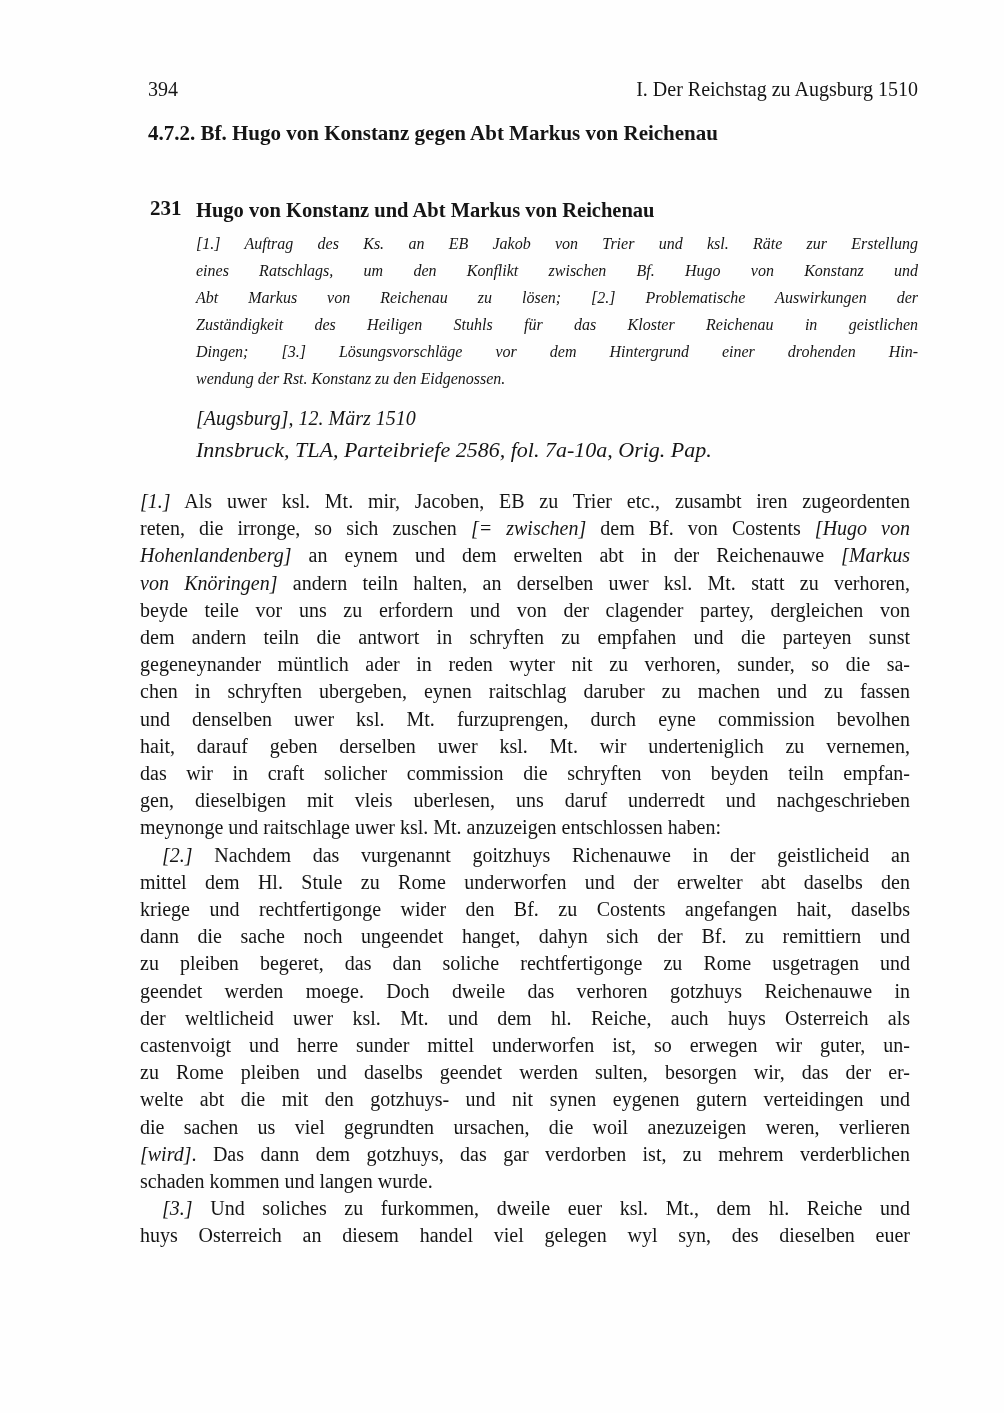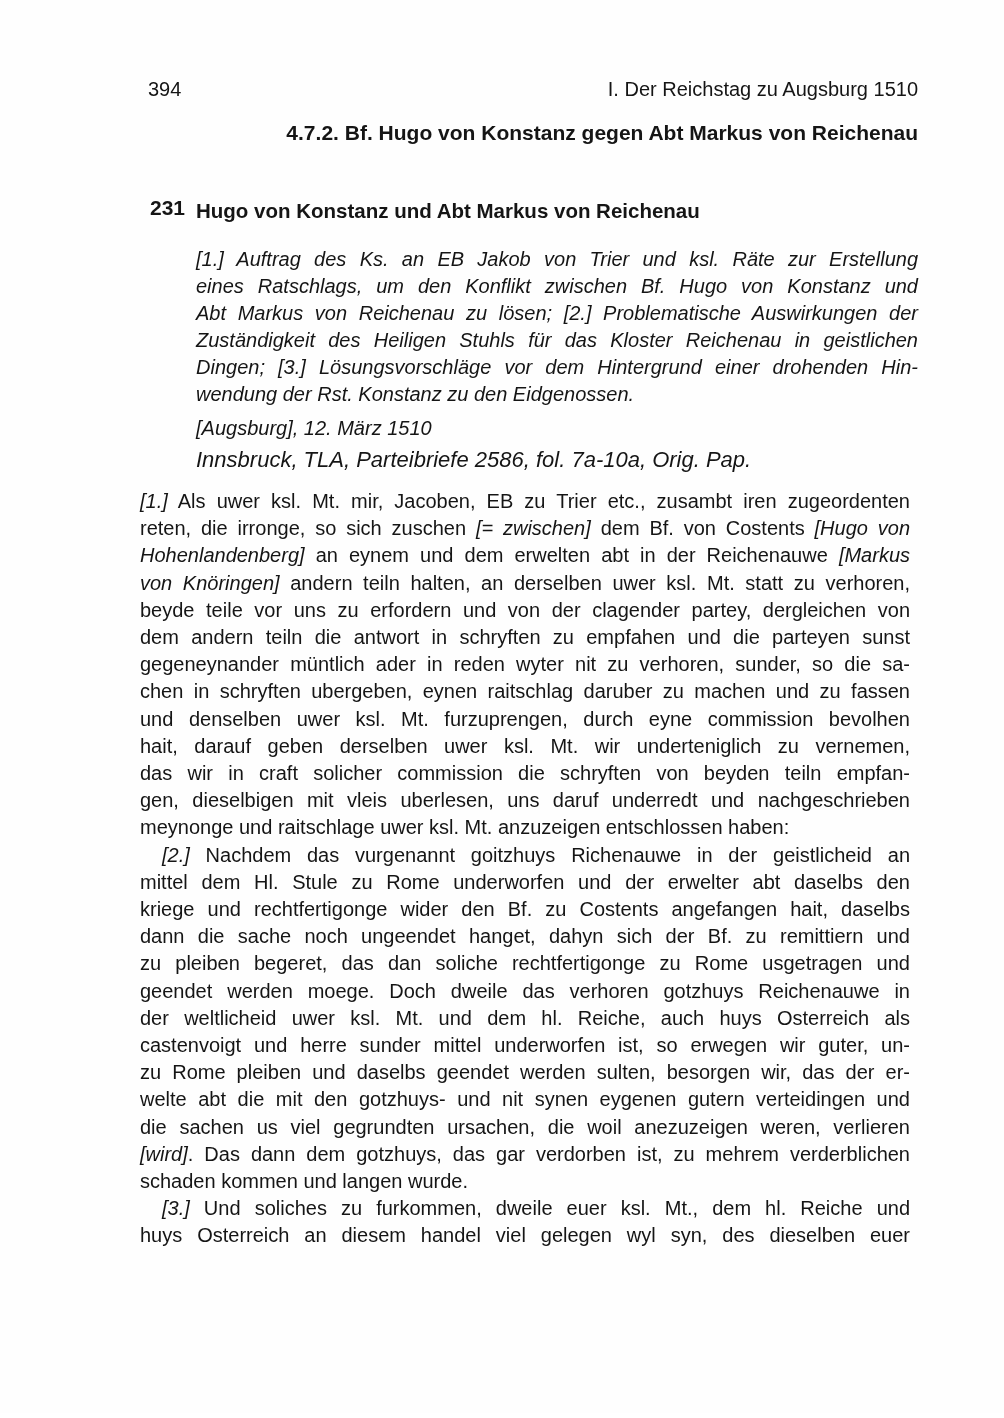--- a/index.html
+++ b/index.html
@@ -1,33 +1,33 @@
 <!DOCTYPE html>
 <html><head>
 <meta charset="utf-8">
 <style>
   html,body{margin:0;padding:0;background:#ffffff;}
   .page{
     position:relative;width:1004px;height:1413px;background:#fefefe;
-    color:#151515;font-family:Liberation Sans, sans-serif;
+    color:#151515;font-family:Liberation Serif, serif;
     overflow:hidden;
   }
   .header{position:absolute;top:78px;left:148px;width:770px;height:28px;font-size:20px;}
   .page-number{position:absolute;left:0;top:0;}
   .running-head{text-align:right;}
   .section-heading{
     position:absolute;top:121px;left:148px;width:770px;
-    text-align:right;font-weight:bold;font-size:21px;
+    text-align:left;font-weight:bold;font-size:21px;
   }
   .entry{position:absolute;top:195px;left:148px;width:770px;}
   .entry-number{position:absolute;left:2px;top:1px;font-weight:bold;font-size:21px;}
   .entry-content{margin-left:48px;}
   .title{font-weight:bold;font-size:20.5px;line-height:31px;}
-  .summary{font-style:italic;font-size:20px;line-height:27px;margin-top:20px;}
-  .dateline{font-style:italic;font-size:20px;line-height:27px;margin-top:7px;}
+  .summary{font-style:italic;font-size:16px;line-height:27px;margin-top:4px;}
+  .dateline{font-style:italic;font-size:20px;line-height:27px;margin-top:13px;}
   .source{font-style:italic;font-size:22px;line-height:27px;margin-top:4px;}
   .body-text{
     position:absolute;top:488px;left:140px;width:770px;
     font-size:20px;line-height:27.2px;
   }
   .line{text-align:justify;text-align-last:justify;}
   .line.nojust{text-align-last:left;}
   .line.ind{text-indent:22px;}
   .it{font-style:italic;}
 </style>

